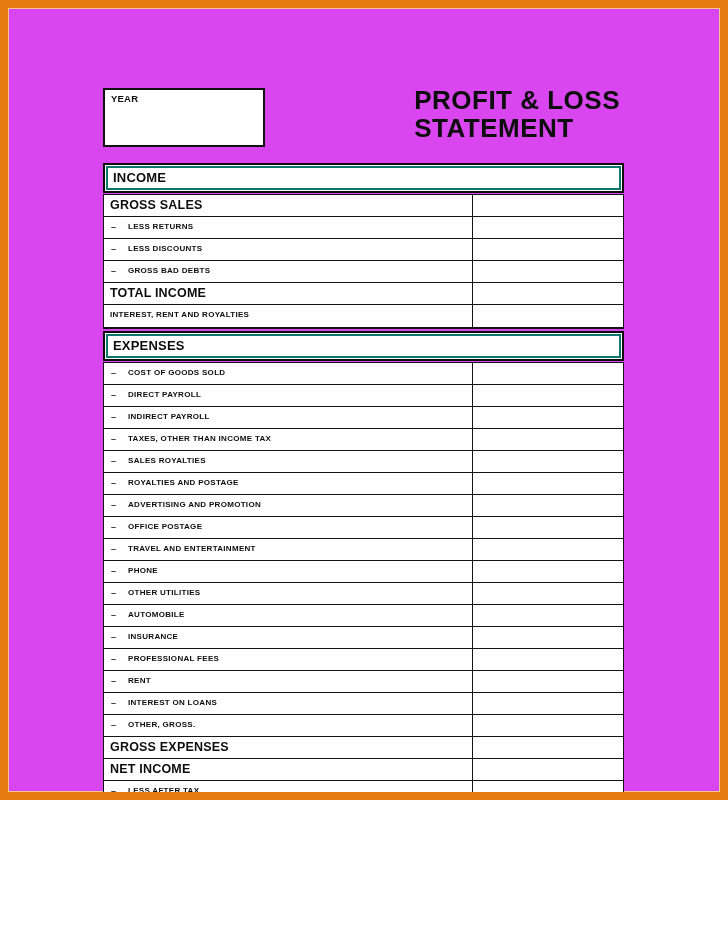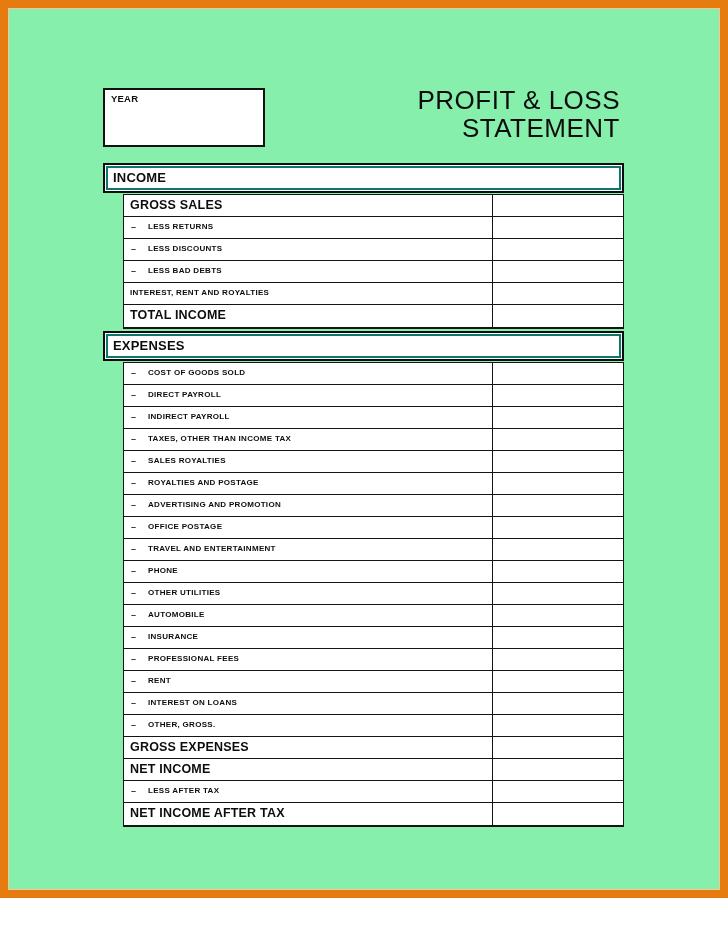--- a/index.html
+++ b/index.html
@@ -2,22 +2,22 @@
 <html><head>
 <meta charset="utf-8">
 <style>
   * { margin: 0; padding: 0; box-sizing: border-box; }
   html, body { background: #fff; }
   body { font-family: "Liberation Sans", sans-serif; }
 
   .frame {
     position: relative;
     width: 728px;
-    height: 898px;
-    background: #86efac;
+    height: 800px;
+    background: #d946ef;
     border: 8px solid #e67b10;
     box-shadow: inset 0 0 0 1px #f4c693;
     overflow: hidden;
   }
 
   
   .year-box {
     position: absolute;
     left: 95px; top: 80px;          
     width: 162px; height: 59px;
@@ -27,22 +27,22 @@
   }
   .year-label {
     font-size: 9.5px;
     font-weight: bold;
     color: #111;
     letter-spacing: .2px;
   }
   .doc-title {
     position: absolute;
     right: 100px; top: 78px;
-    text-align: right;
-    font-weight: normal;
+    text-align: left;
+    font-weight: bold;
     color: #0d0d0d;
     font-size: 26px;
     line-height: 28px;
     letter-spacing: 0.5px;
   }
 
   
   .form {
     position: absolute;
     left: 95px; top: 155px;
@@ -62,21 +62,20 @@
     font-size: 13px;
     font-weight: bold;
     color: #0d0d0d;
     letter-spacing: .2px;
   }
 
   .rows {
     border: 1px solid #141414;
     border-bottom-width: 2px;
     background: #fff;
-    margin-left: 20px;
   }
   .row {
     display: flex;
     border-bottom: 1px solid #141414;
     min-height: 22px;
   }
   .row:last-child { border-bottom: none; }
 
   .cell-label {
     flex: 0 0 369px;
@@ -142,33 +141,33 @@
         <div class="row minor">
           <div class="cell-label">
             <span class="dash">–</span>
             <span>LESS DISCOUNTS</span>
           </div>
           <div class="cell-value"></div>
         </div>
         <div class="row minor">
           <div class="cell-label">
             <span class="dash">–</span>
-            <span>LESS BAD DEBTS</span>
+            <span>GROSS BAD DEBTS</span>
+          </div>
+          <div class="cell-value"></div>
+        </div>
+        <div class="row major">
+          <div class="cell-label">
+            <span>TOTAL INCOME</span>
           </div>
           <div class="cell-value"></div>
         </div>
         <div class="row minor-flush">
           <div class="cell-label">
             <span>INTEREST, RENT AND ROYALTIES</span>
-          </div>
-          <div class="cell-value"></div>
-        </div>
-        <div class="row major">
-          <div class="cell-label">
-            <span>TOTAL INCOME</span>
           </div>
           <div class="cell-value"></div>
         </div>
       </div>
 
     <div class="section-header">
       <div class="inner">EXPENSES</div>
     </div>
     <div class="rows">
         <div class="row minor">

